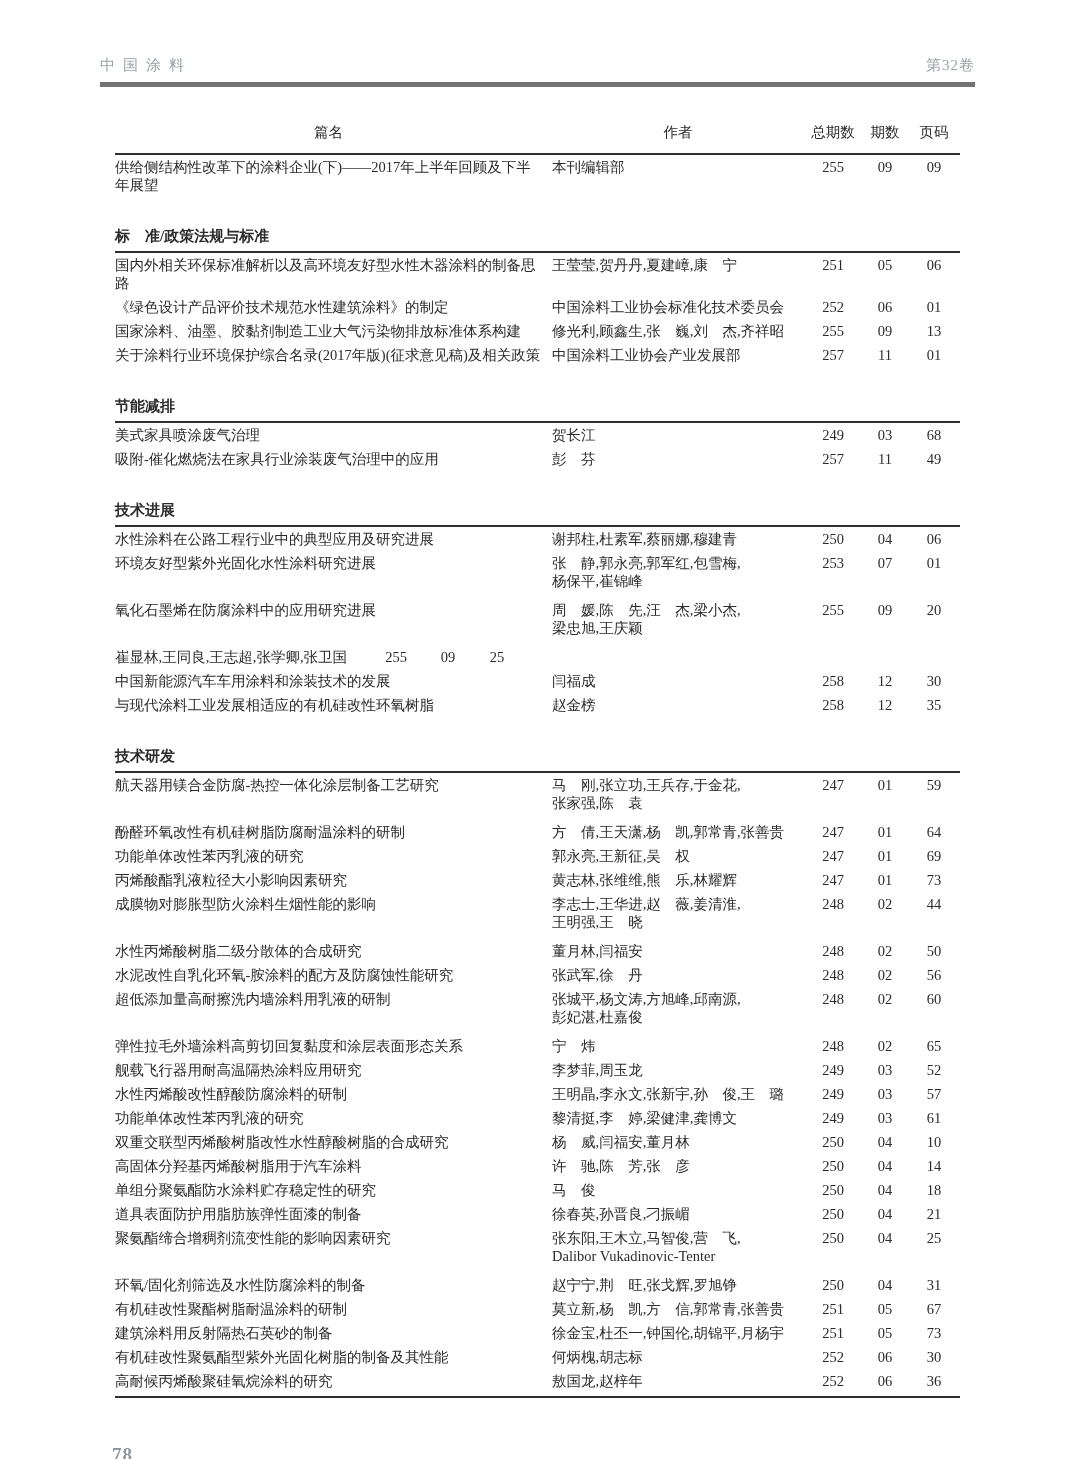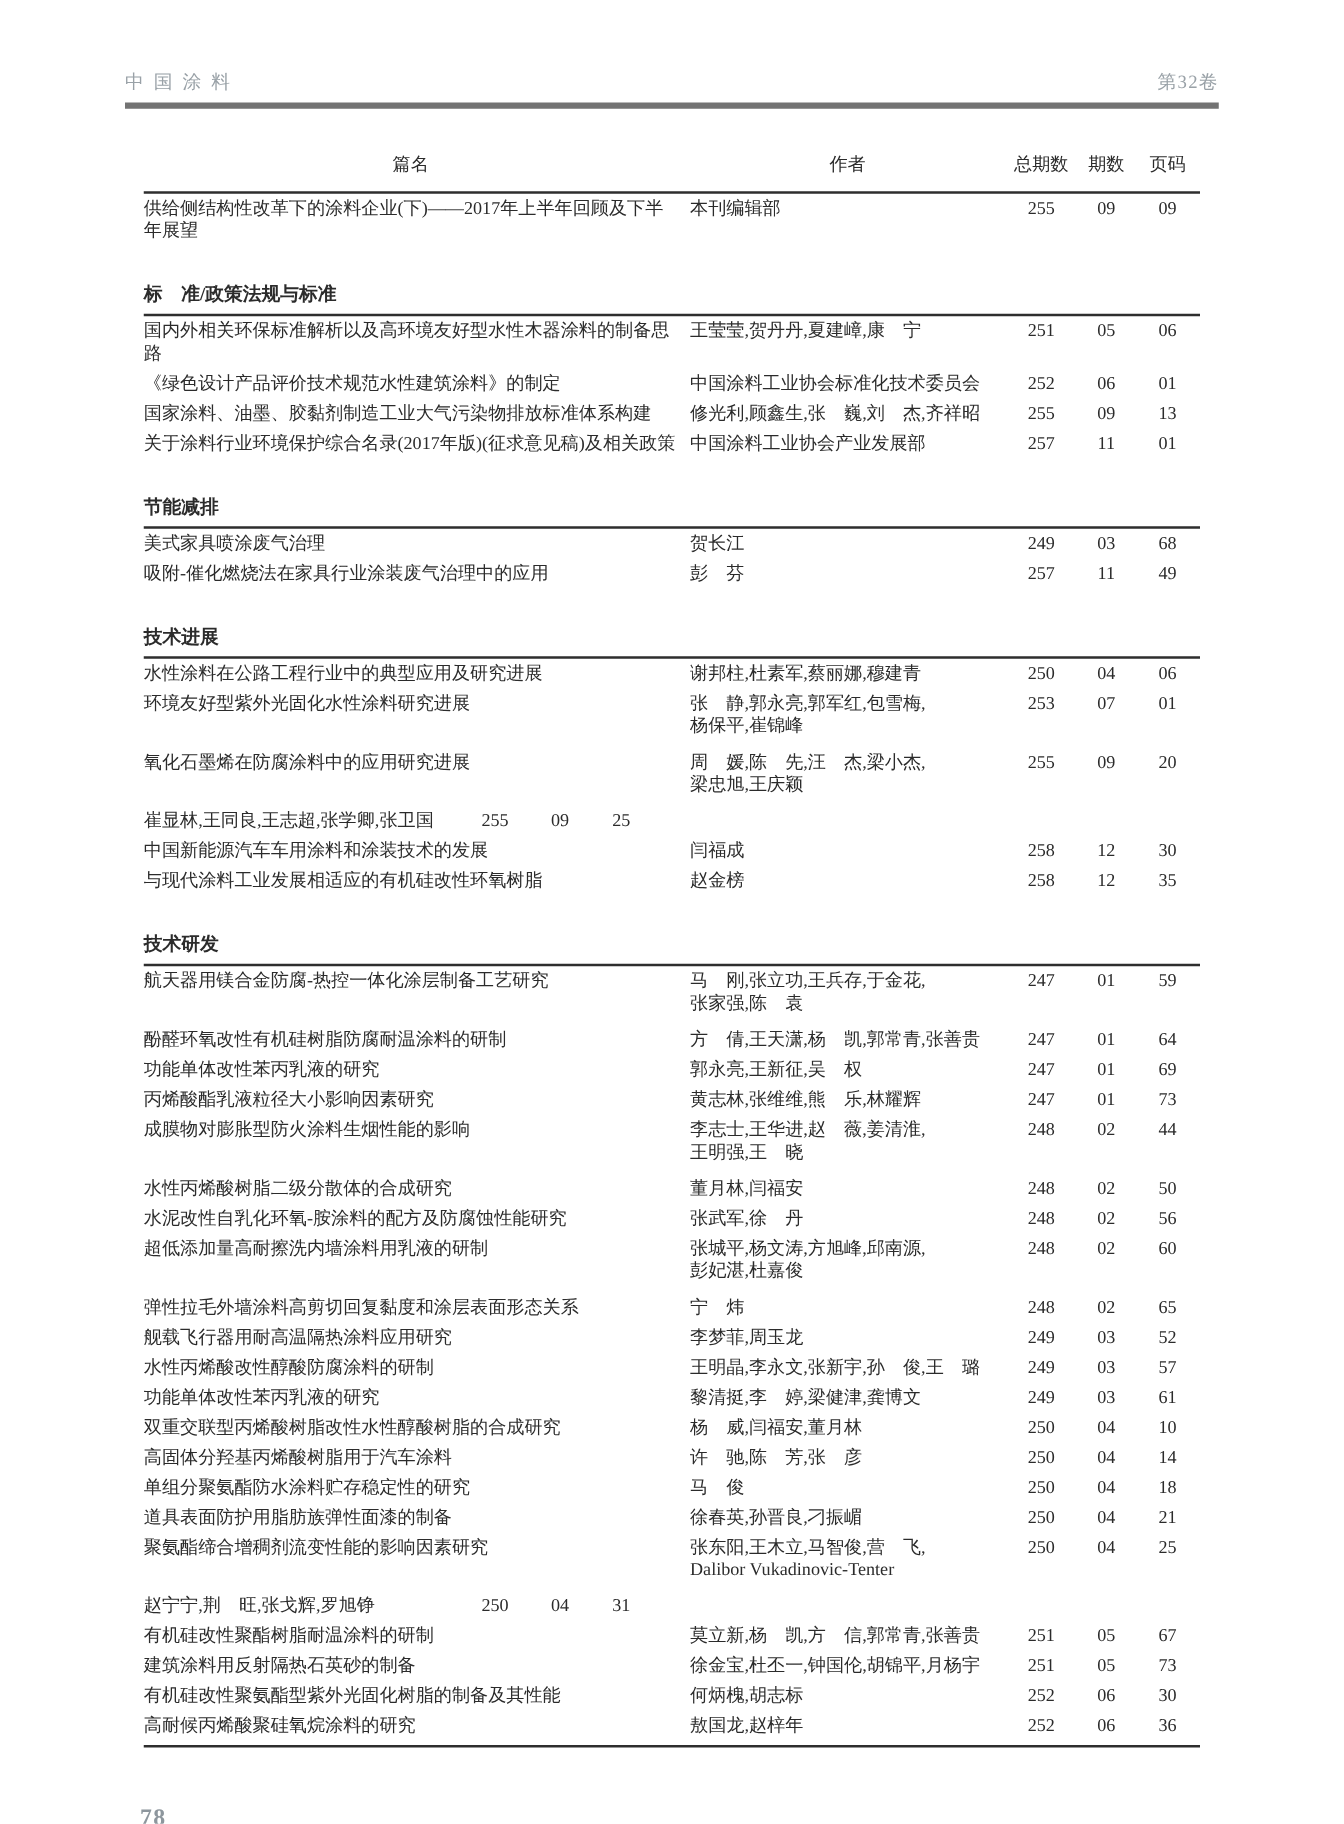--- a/index.html
+++ b/index.html
@@ -311,20 +311,21 @@
       </div>
       <div class="row multiline">
         <span class="cell-title">聚氨酯缔合增稠剂流变性能的影响因素研究</span>
         <span class="cell-author">张东阳,王木立,马智俊,营　飞,
 Dalibor Vukadinovic-Tenter</span>
         <span class="cell-n1">250</span>
         <span class="cell-n2">04</span>
         <span class="cell-n3">25</span>
       </div>
       <div class="row">
+        <span class="cell-title">环氧/固化剂筛选及水性防腐涂料的制备</span>
         <span class="cell-author">赵宁宁,荆　旺,张戈辉,罗旭铮</span>
         <span class="cell-n1">250</span>
         <span class="cell-n2">04</span>
         <span class="cell-n3">31</span>
       </div>
       <div class="row">
         <span class="cell-title">有机硅改性聚酯树脂耐温涂料的研制</span>
         <span class="cell-author">莫立新,杨　凯,方　信,郭常青,张善贵</span>
         <span class="cell-n1">251</span>
         <span class="cell-n2">05</span>

